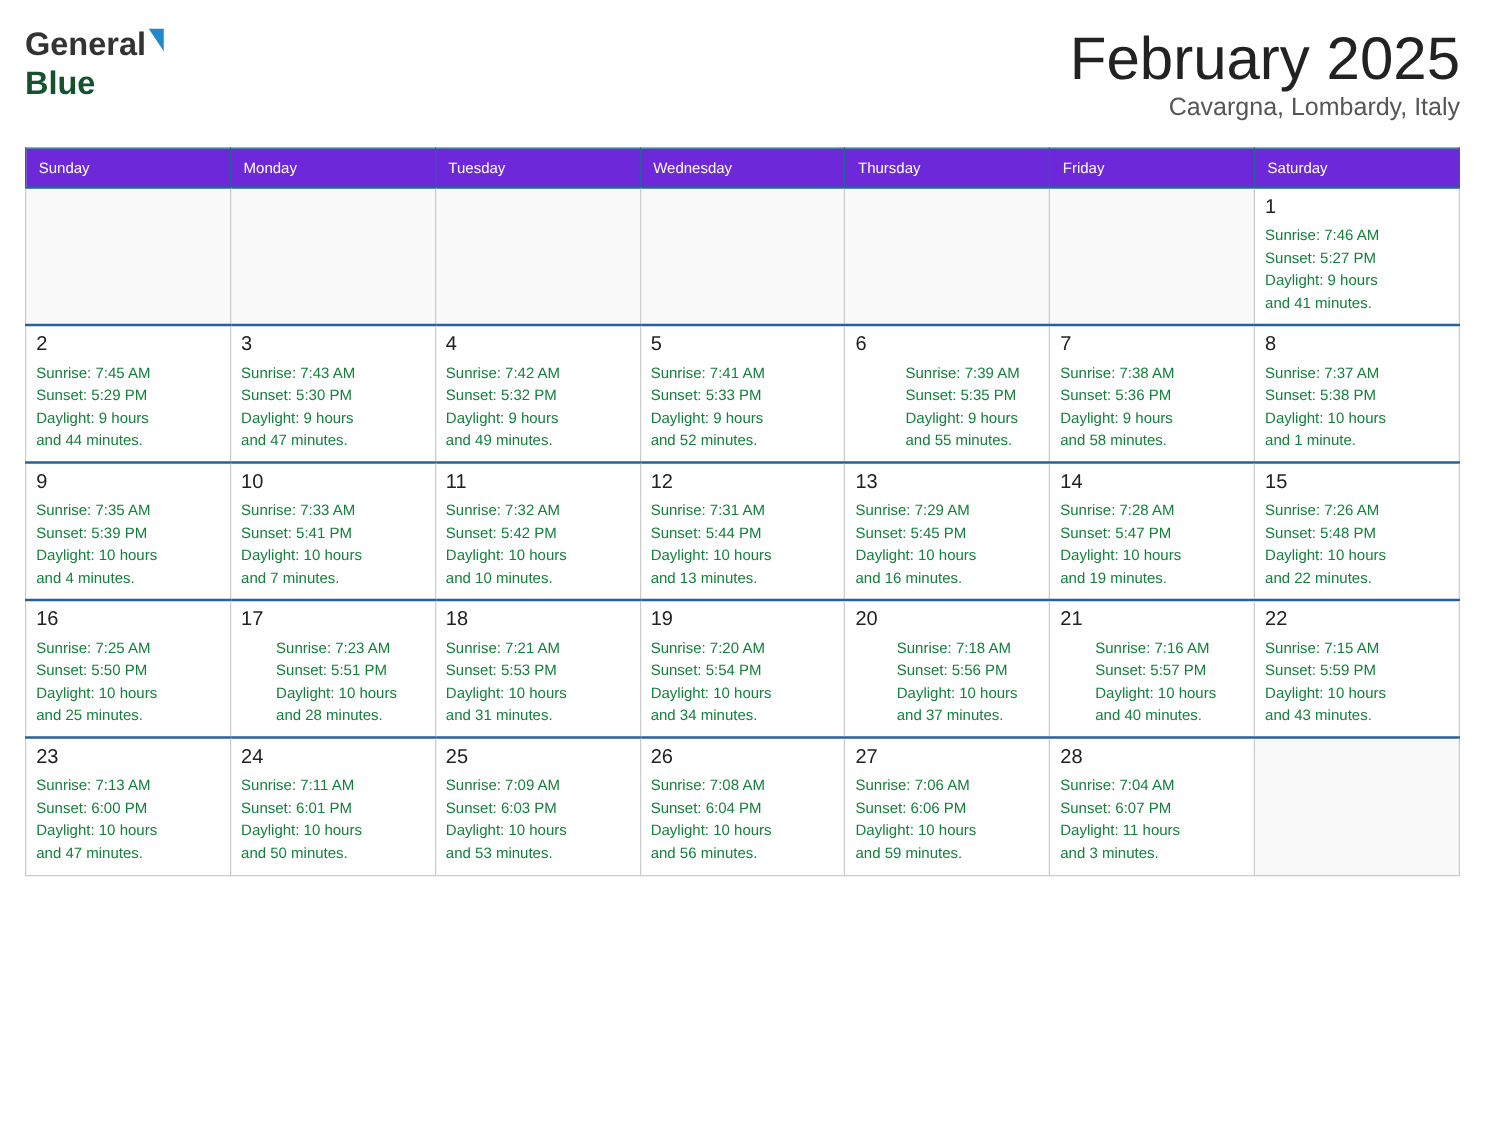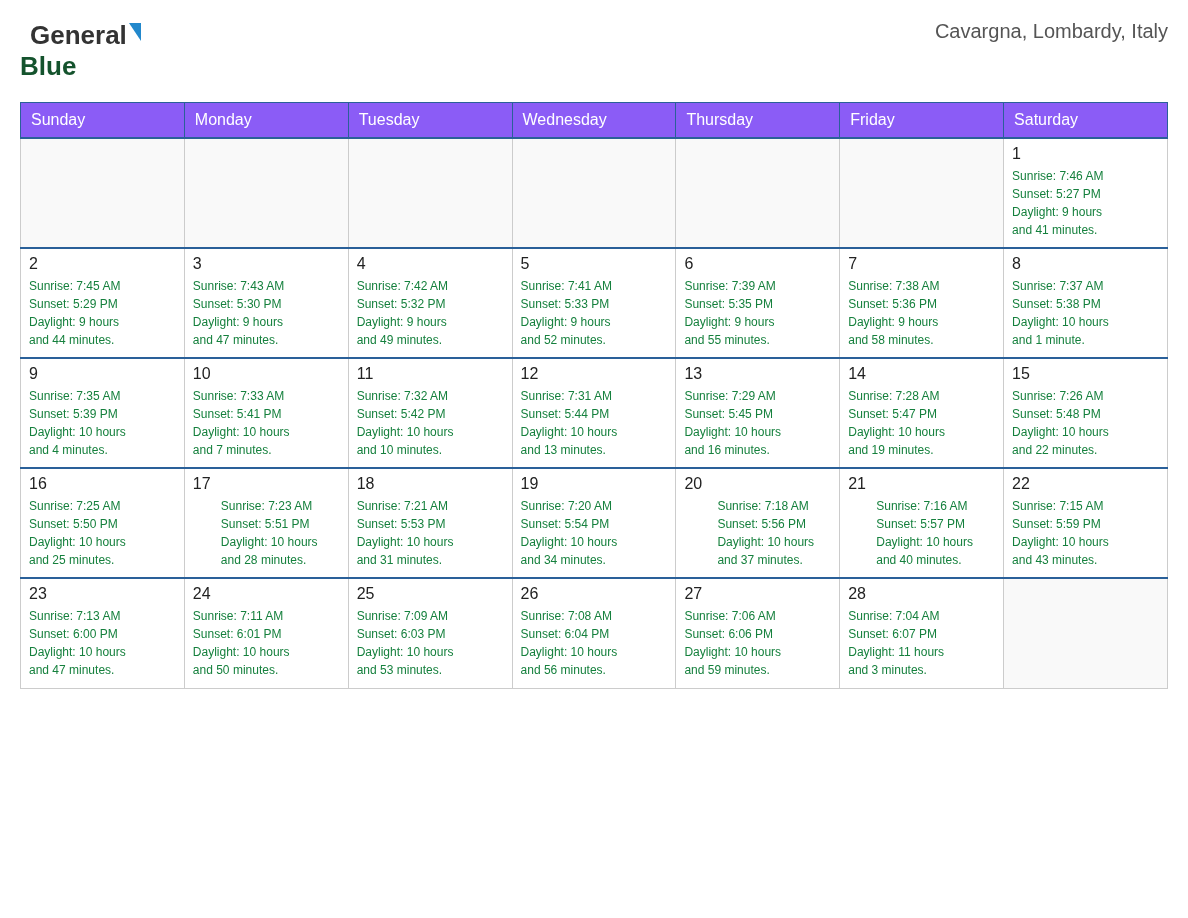--- a/index.html
+++ b/index.html
@@ -34,23 +34,23 @@
     .title-block h2 {
       font-size: 20px;
       font-weight: normal;
       color: #555;
     }
     .calendar {
       width: 100%;
       border-collapse: collapse;
     }
     .calendar th {
-      background: #8b5cf6;
+      background: #6d28d9;
       color: #fff;
-      font-size: 16px;
+      font-size: 12px;
       font-weight: normal;
       padding: 8px 10px;
       text-align: left;
       border: 1px solid #2a6099;
     }
     .calendar td {
       vertical-align: top;
       border: 1px solid #ccc;
       padding: 6px 8px;
       width: 14.28%;
@@ -78,31 +78,32 @@
       border-top: 2px solid #2a6099;
     }
   </style>
 </head>
 <body>
 
 <div class="header">
   <div class="logo">
     <div>
       <div style="display:flex;align-items:center;">
-        <span style="font-size:26px;font-weight:bold;color:#333;margin-left:10px;">General</span>
+        <span style="font-size:26px;font-weight:bold;color:#333;">General</span>
         <span style="display:inline-block;position:relative;margin-left:2px;">
           <span style="display:inline-block;width:0;height:0;border-left:12px solid transparent;border-right:0;border-top:18px solid #2288cc;position:relative;top:-2px;"></span>
         </span>
       </div>
       <div>
         <span style="font-size:26px;font-weight:bold;color:#14532d;">Blue</span>
       </div>
     </div>
   </div>
   <div class="title-block">
+    <h1>February 2025</h1>
     <h2>Cavargna, Lombardy, Italy</h2>
   </div>
 </div>
 
 <table class="calendar">
   <thead>
     <tr>
     <th>Sunday</th>
         <th>Monday</th>
         <th>Tuesday</th>
@@ -152,21 +153,21 @@
         </td>
         <td>
           <span class="day-number">5</span>
           <div class="day-info" style="white-space: pre-line;">Sunrise: 7:41 AM
 Sunset: 5:33 PM
 Daylight: 9 hours
 and 52 minutes.</div>
         </td>
         <td>
           <span class="day-number">6</span>
-          <div class="day-info" style="white-space: pre-line;">Sunrise: 7:39 AM
+          <div class="day-info" style="white-space: pre-line; margin-left: 40px;">Sunrise: 7:39 AM
 Sunset: 5:35 PM
 Daylight: 9 hours
 and 55 minutes.</div>
         </td>
         <td>
           <span class="day-number">7</span>
           <div class="day-info" style="white-space: pre-line;">Sunrise: 7:38 AM
 Sunset: 5:36 PM
 Daylight: 9 hours
 and 58 minutes.</div>

